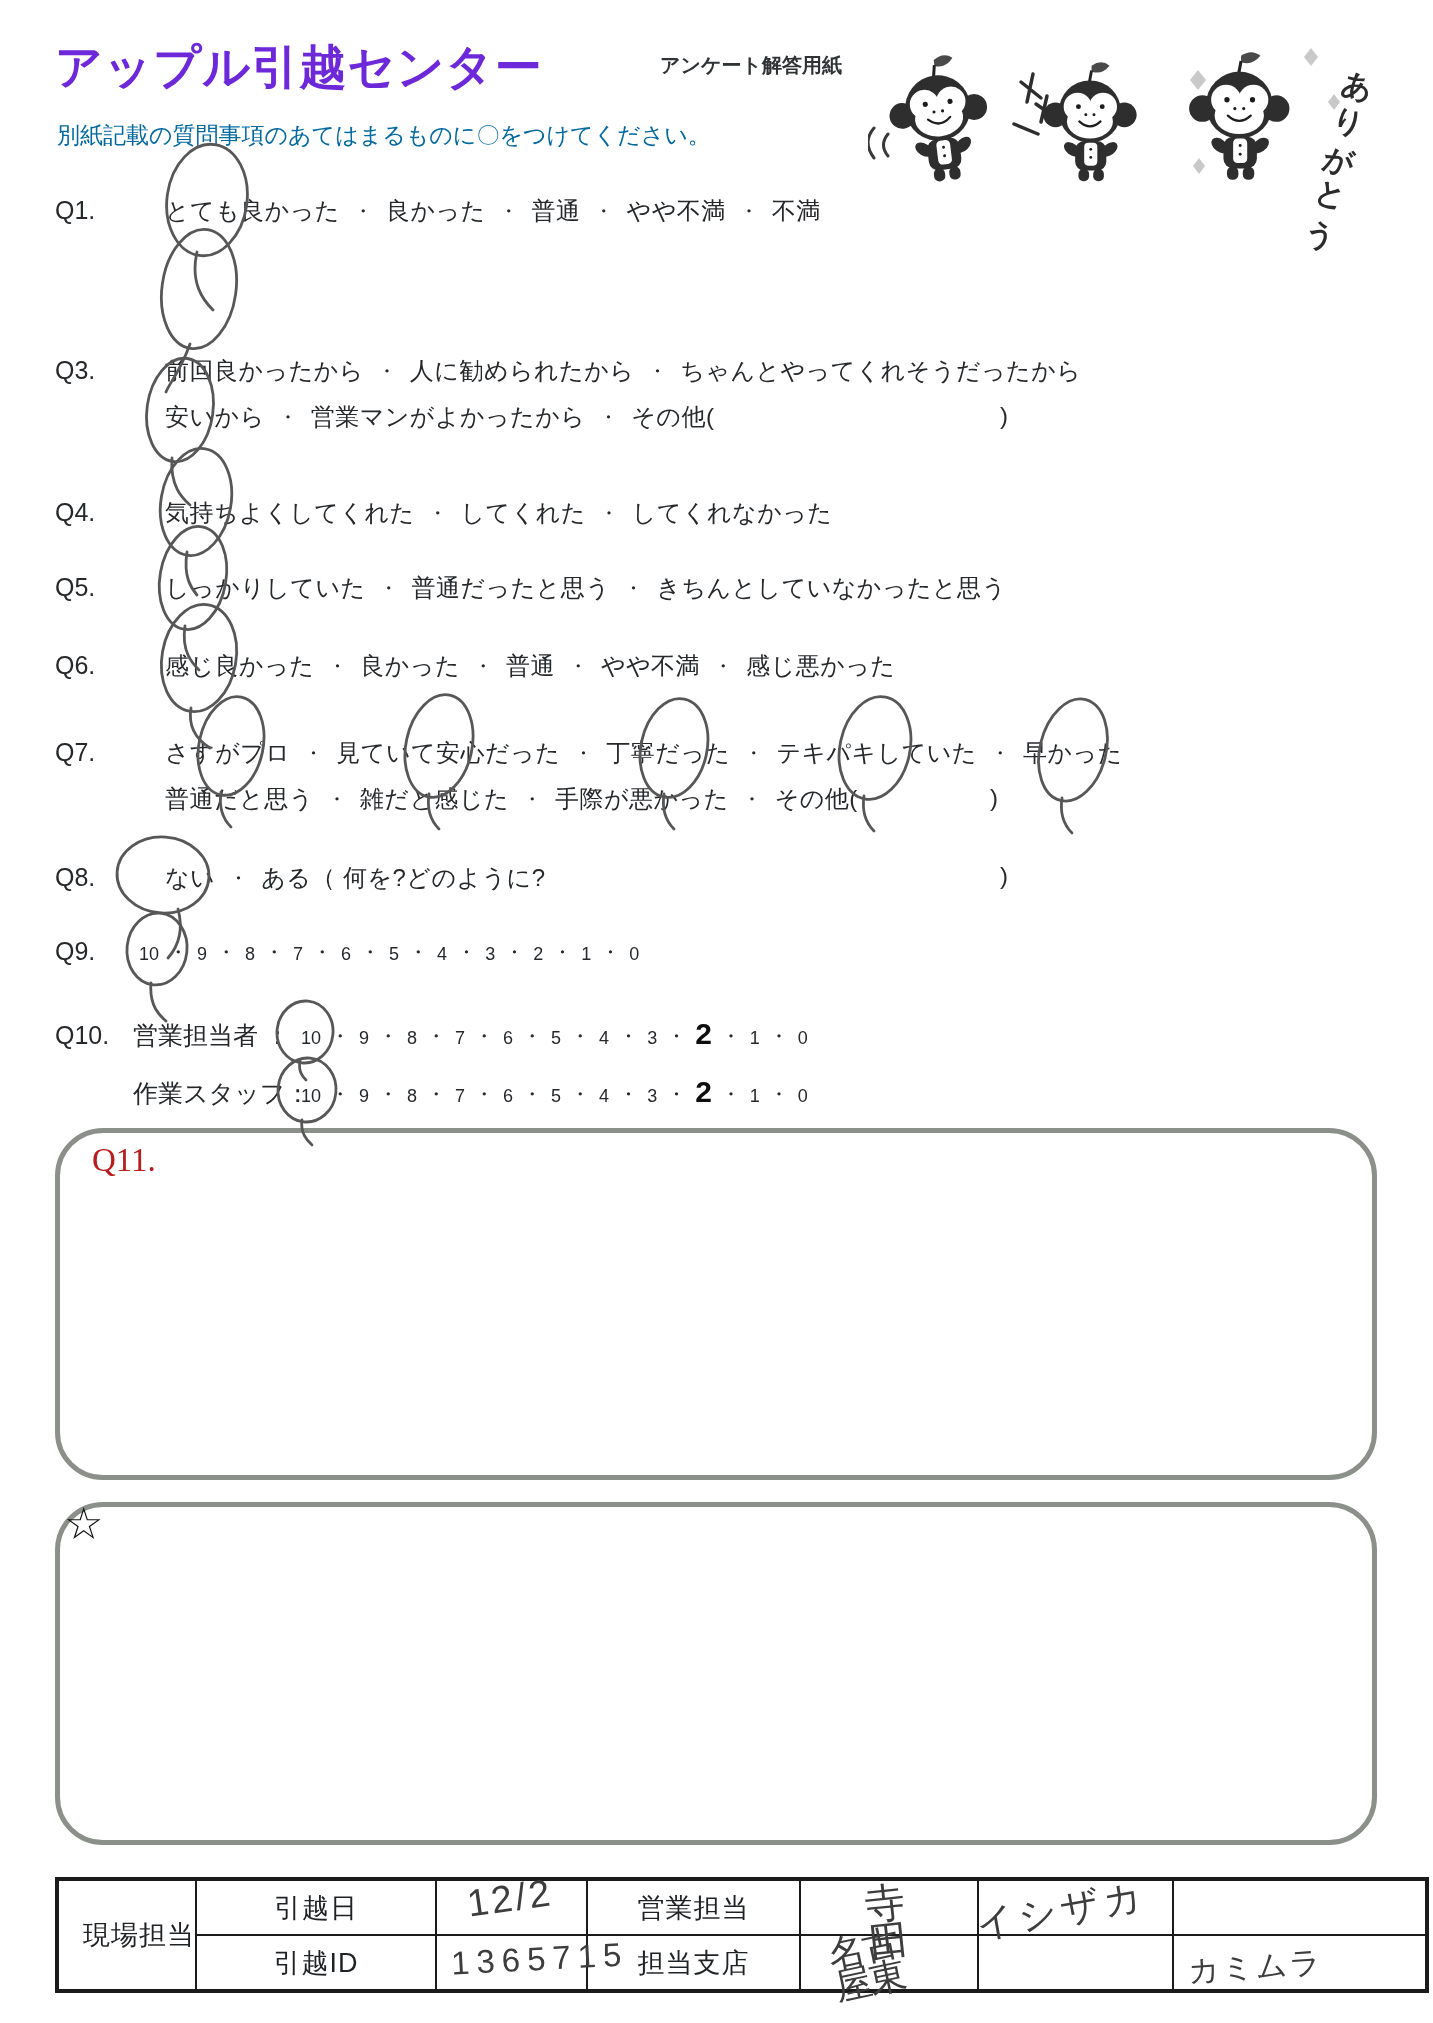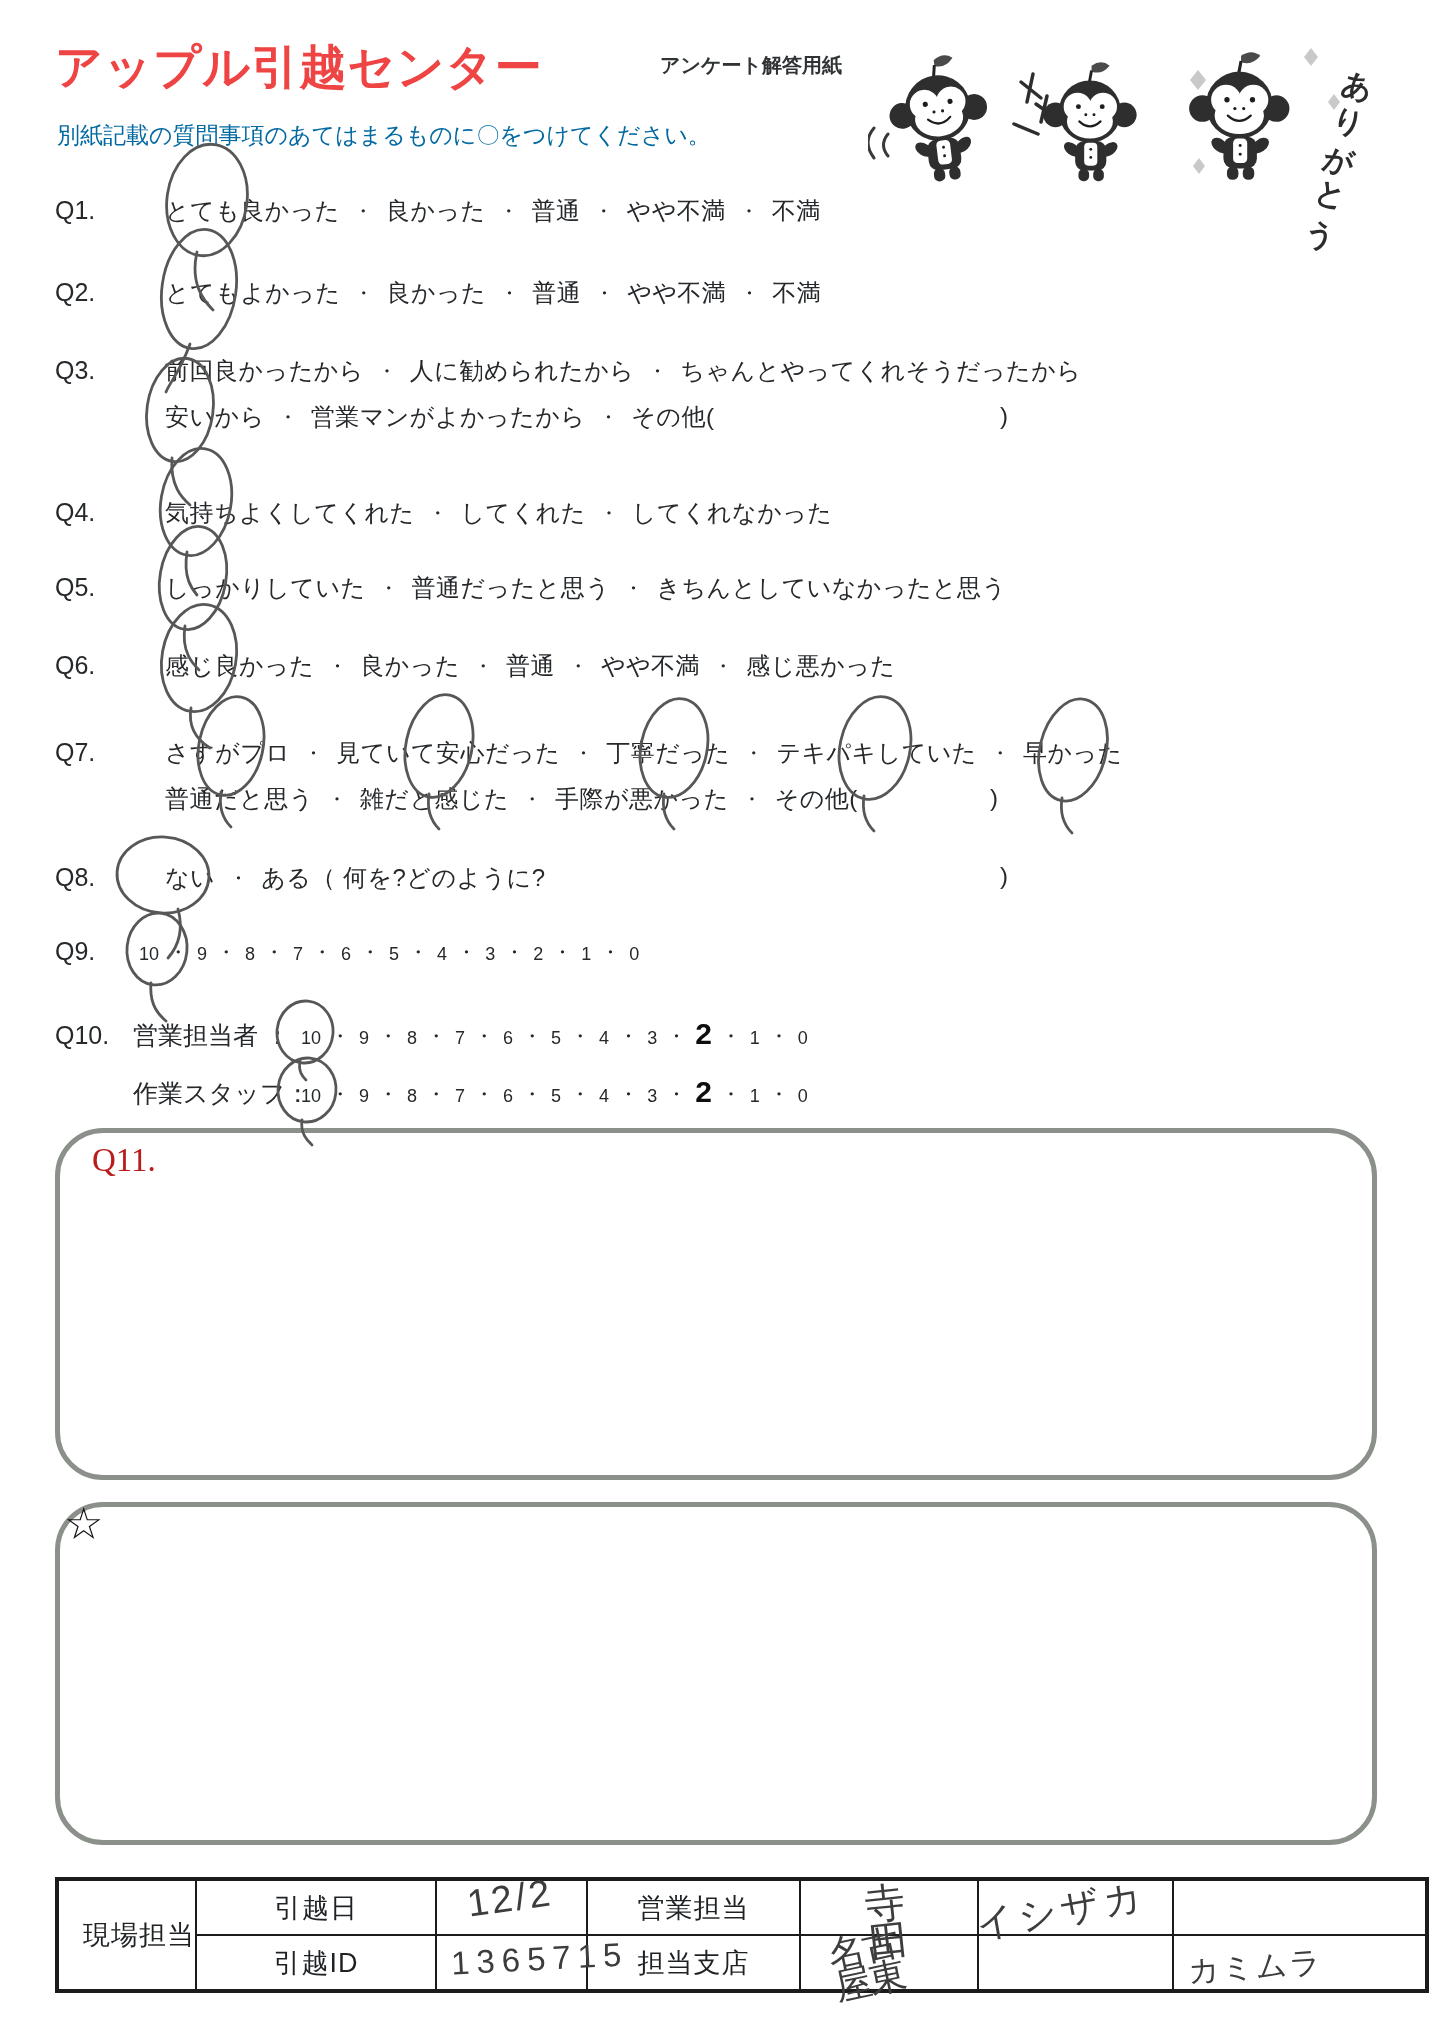--- a/index.html
+++ b/index.html
@@ -1,20 +1,20 @@
 <!DOCTYPE html>
 <html lang="ja"><head>
 <meta charset="utf-8">
 <style>
   html,body{margin:0;padding:0;background:#e8e8e8;}
   .page{position:relative;width:1433px;height:2023px;background:#ffffff;overflow:hidden;
         font-family:"Liberation Sans","DejaVu Sans",sans-serif;color:#26292c;}
   
   .brand{position:absolute;left:55px;top:36px;font-size:47px;font-weight:bold;
-         letter-spacing:1px;color:#ef4444;}
+         letter-spacing:1px;color:#6d28d9;}
   .form-title{position:absolute;left:660px;top:52px;font-size:20px;font-weight:bold;color:#303335;}
   .instruction{position:absolute;left:57px;top:120px;font-size:23px;color:#0369a1;}
   
   .q{position:absolute;left:55px;white-space:nowrap;font-size:24px;line-height:30px;color:#26292c;}
   .qid{display:inline-block;width:110px;font-size:25px;}
   .q .sep{display:inline-block;margin:0 13px;font-size:20px;vertical-align:1px;}
   .q .opt{letter-spacing:0.5px;}
   .numrow .num{font-size:18px;}
   .numrow .sep{margin:0 9px;}
   .numrow .boldnum{font-weight:bold;font-size:30px;color:#0e0e10;}
@@ -103,23 +103,20 @@
       <path d="M466,58 l6,8 -6,8 -6,-8 Z"></path>
       <path d="M331,122 l6,8 -6,8 -6,-8 Z"></path>
     </g>
   </svg>
   <div class="arigato">ありがとう</div>
 
   <div class="q" style="top:195px">
     <span class="qid">Q1.</span><span class="opts"><span class="opt">とても良かった</span><span class="sep">・</span><span class="opt">良かった</span><span class="sep">・</span><span class="opt">普通</span><span class="sep">・</span><span class="opt">やや不満</span><span class="sep">・</span><span class="opt">不満</span></span>
   </div>
 
-  <div class="q" style="top:277px">
-    <span class="qid">Q2.</span><span class="opts"><span class="opt">とてもよかった</span><span class="sep">・</span><span class="opt">良かった</span><span class="sep">・</span><span class="opt">普通</span><span class="sep">・</span><span class="opt">やや不満</span><span class="sep">・</span><span class="opt">不満</span></span>
-  </div>
 
   <div class="q" style="top:355px">
     <span class="qid">Q3.</span><span class="opts"><span class="opt">前回良かったから</span><span class="sep">・</span><span class="opt">人に勧められたから</span><span class="sep">・</span><span class="opt">ちゃんとやってくれそうだったから</span></span>
   </div>
   <div class="q" style="top:402px;padding-left:110px">
     <span class="opts"><span class="opt">安いから</span><span class="sep">・</span><span class="opt">営業マンがよかったから</span><span class="sep">・</span><span class="opt">その他(</span></span>
   </div>
   <span class="close-paren" style="left:1000px;top:402px">)</span>
 
   <div class="q" style="top:497px">

